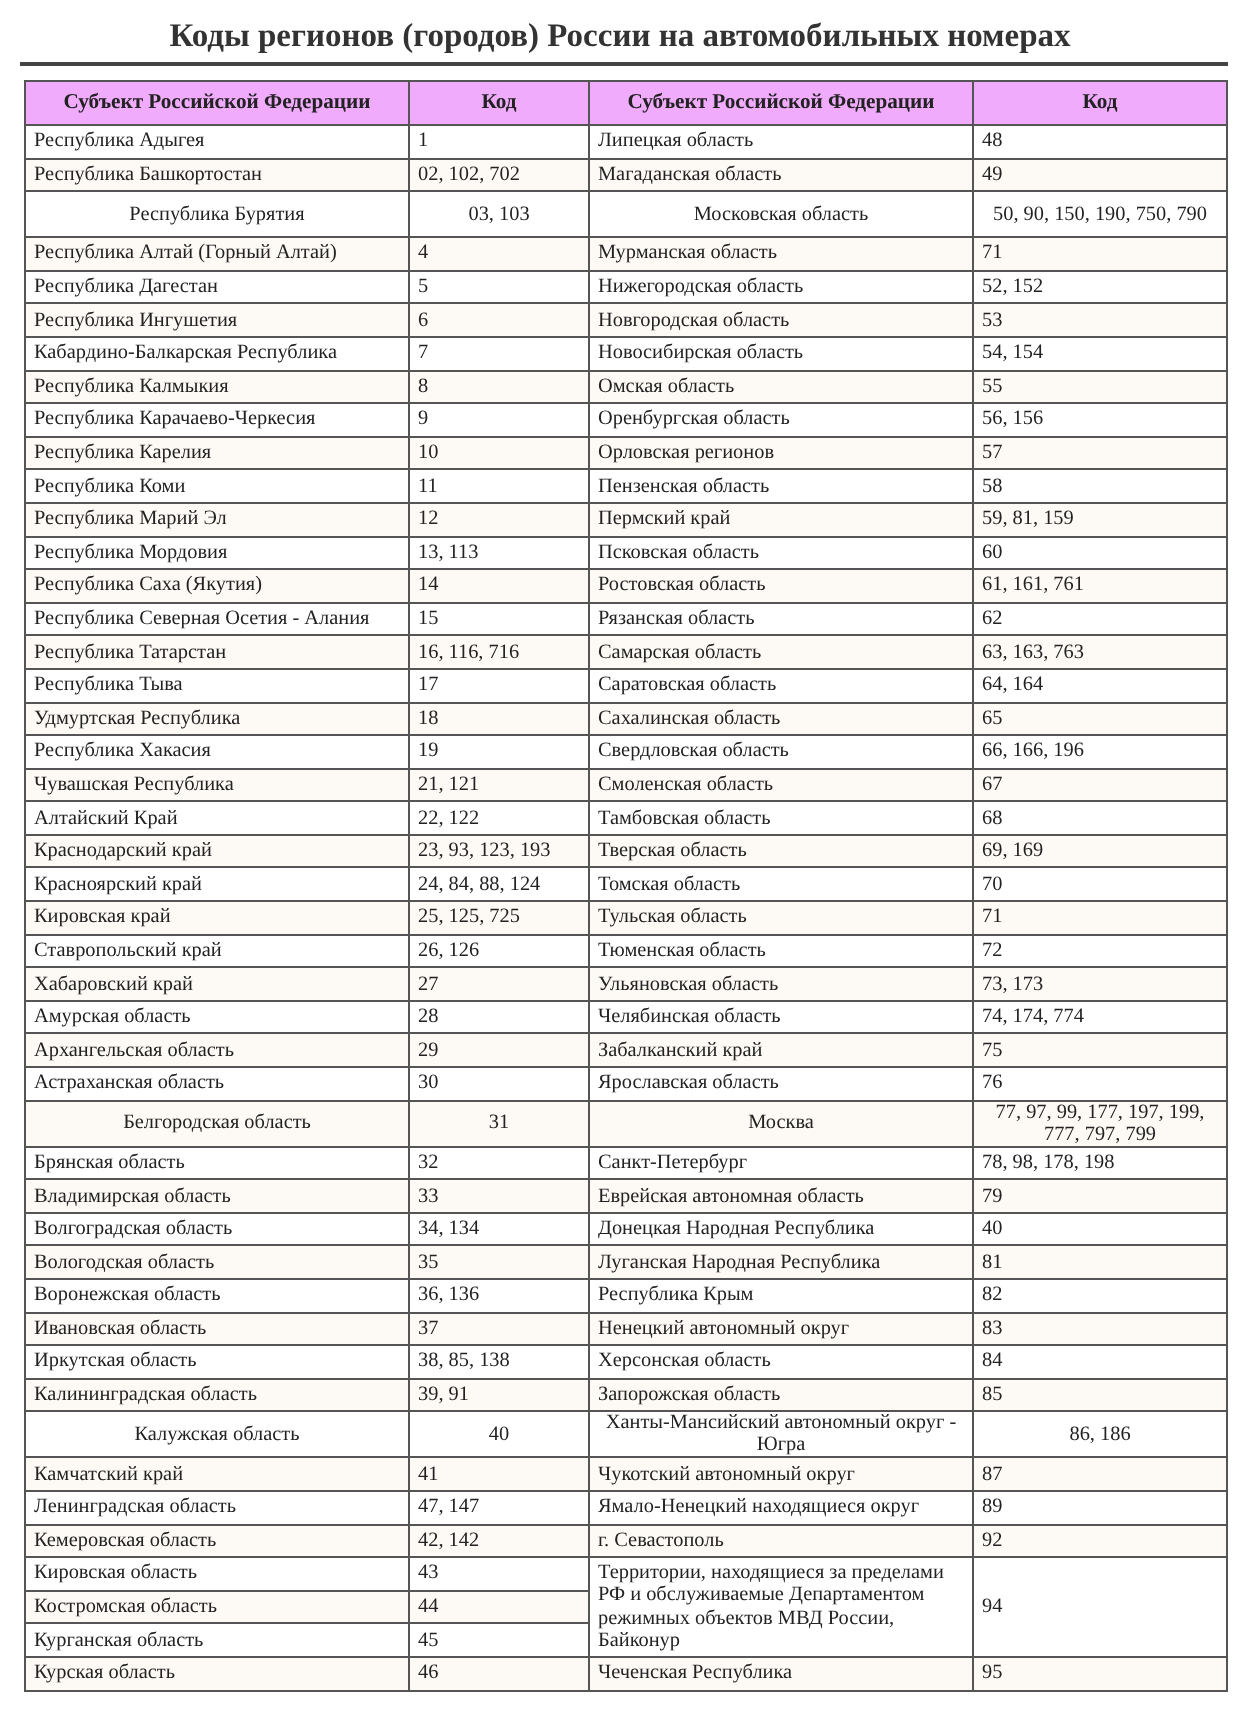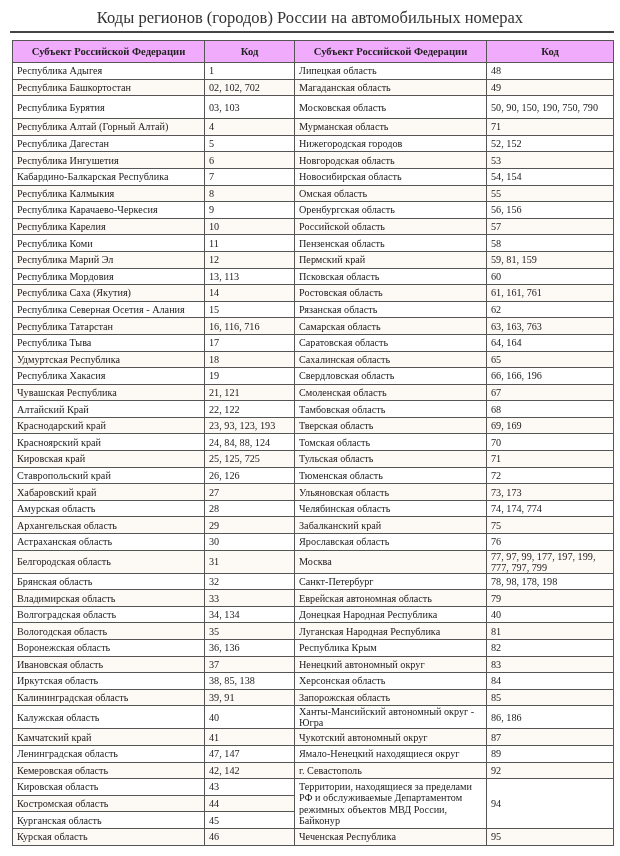--- a/index.html
+++ b/index.html
@@ -1,39 +1,39 @@
 <!DOCTYPE html>
 <html><head>
   <meta charset="utf-8">
   <style>
     html, body { margin:0; padding:0; background:#ffffff; }
     body { width:620px; height:856px; overflow:hidden; position:relative; font-family:"Liberation Serif","DejaVu Serif",serif; color:#1a1a1a; }
     .title {
       position:absolute; left:0; top:8px; width:620px; text-align:center;
-      font-weight:normal; font-size:16.5px; color:#333;
+      font-weight:bold; font-size:16.5px; color:#333;
     }
     .rule { position:absolute; left:10px; top:31px; width:604px; height:0; border-top:2px solid #444; }
     table.codes {
       position:absolute; left:12px; top:40px; width:601px;
       border-collapse:collapse; font-size:10.2px; table-layout:fixed;
       border:1.5px solid #555;
     }
     table.codes col.c1 { width:192px; }
     table.codes col.c2 { width:90px; }
     table.codes col.c3 { width:192px; }
     table.codes col.c4 { width:127px; }
     table.codes th {
       background:#f0abfc; font-weight:bold; font-size:10.6px; height:21px;
       border:1px solid #555; text-align:center; color:#222; padding:0;
     }
     table.codes td {
       border:1px solid #555; padding:0 4px; height:15.6px; line-height:11px;
       vertical-align:middle; color:#222;
     }
-    table.codes tr.tall td { height:22px; }
+    table.codes tr.tall td { height:22px;text-align:center; }
     table.codes tr:nth-child(odd) td { background:#fff; }
     table.codes tr:nth-child(even) td { background:#fdf9f5; }
   </style>
 </head>
 <body>
 
 <div class="title">Коды регионов (городов) России на автомобильных номерах</div>
 <div class="rule"></div>
 
 <table class="codes">
@@ -72,21 +72,21 @@
       </tr>
       <tr>
         <td>Республика Алтай (Горный Алтай)</td>
         <td>4</td>
         <td>Мурманская область</td>
         <td>71</td>
       </tr>
       <tr>
         <td>Республика Дагестан</td>
         <td>5</td>
-        <td>Нижегородская городов</td>
+        <td>Нижегородская область</td>
         <td>52, 152</td>
       </tr>
       <tr>
         <td>Республика Ингушетия</td>
         <td>6</td>
         <td>Новгородская область</td>
         <td>53</td>
       </tr>
       <tr>
         <td>Кабардино-Балкарская Республика</td>
@@ -102,21 +102,21 @@
       </tr>
       <tr>
         <td>Республика Карачаево-Черкесия</td>
         <td>9</td>
         <td>Оренбургская область</td>
         <td>56, 156</td>
       </tr>
       <tr>
         <td>Республика Карелия</td>
         <td>10</td>
-        <td>Российской область</td>
+        <td>Орловская регионов</td>
         <td>57</td>
       </tr>
       <tr>
         <td>Республика Коми</td>
         <td>11</td>
         <td>Пензенская область</td>
         <td>58</td>
       </tr>
       <tr>
         <td>Республика Марий Эл</td>

